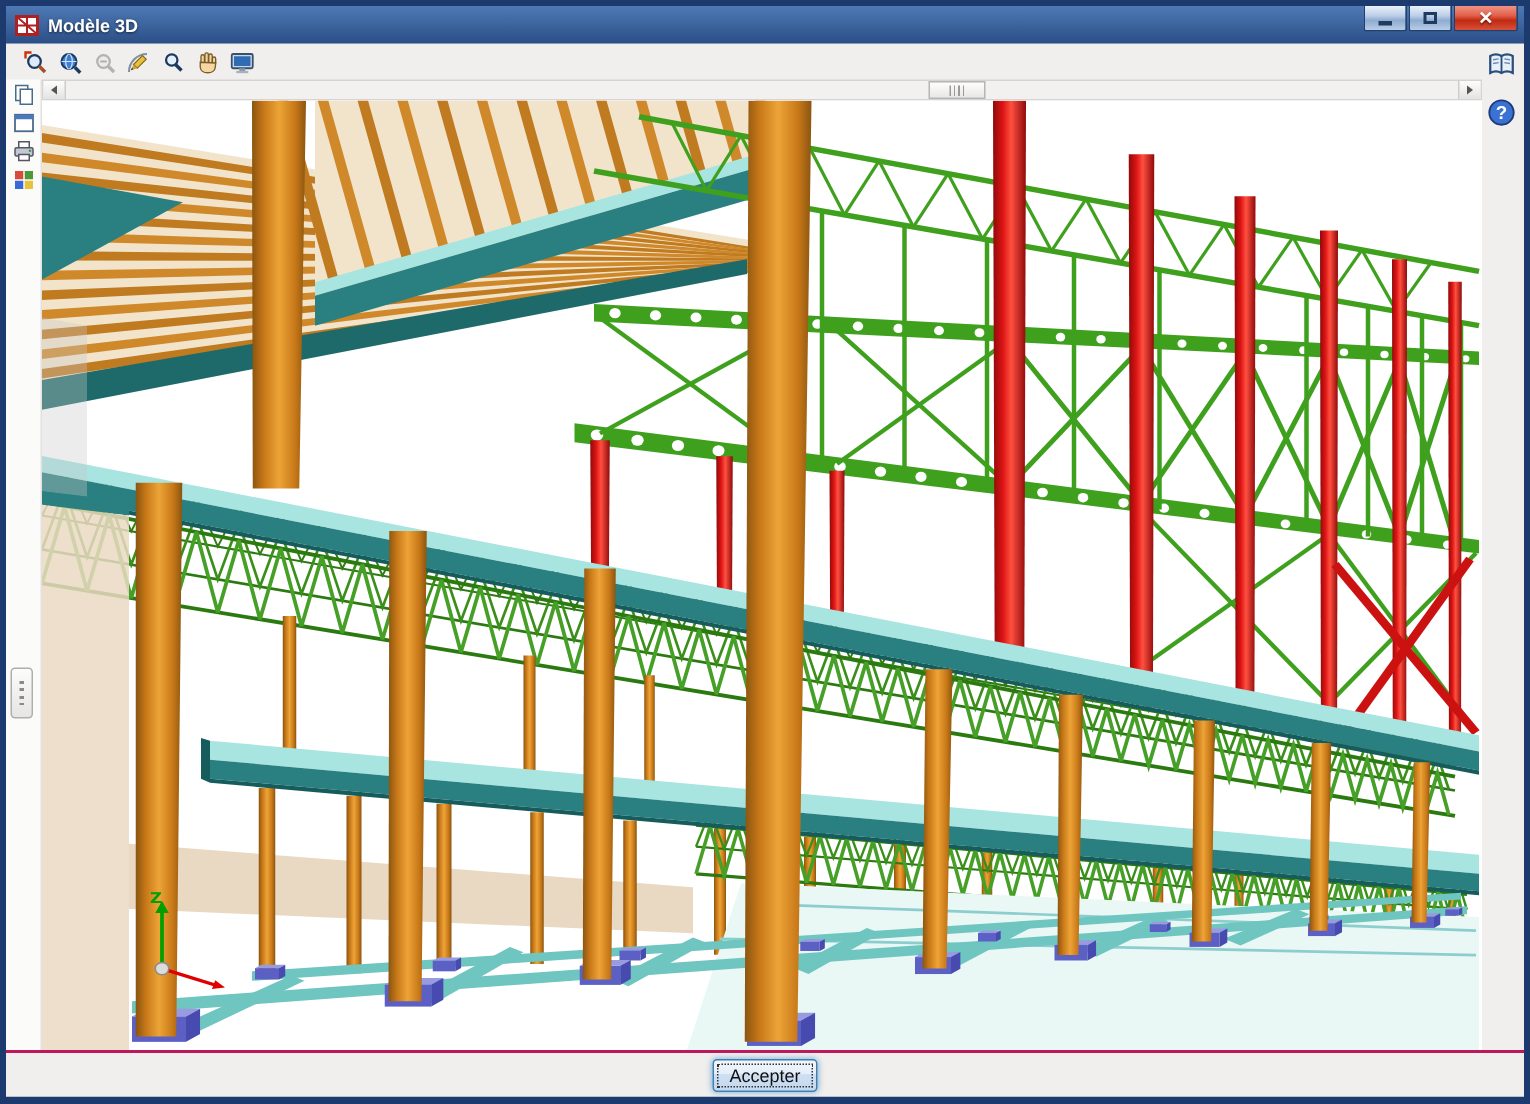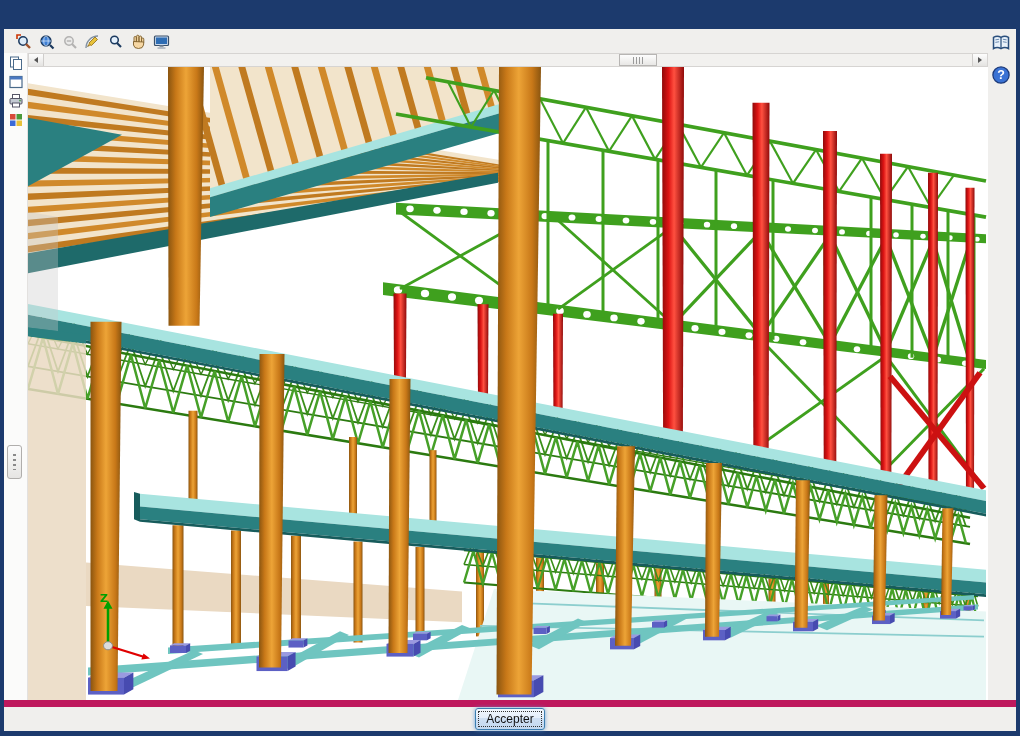--- a/index.html
+++ b/index.html
@@ -46,30 +46,50 @@
   .tri-right{width:0;height:0;border-top:3px solid transparent;border-bottom:3px solid transparent;border-left:4px solid #555;}
   .strack{flex:1;position:relative;}
   .sthumb{position:absolute;left:62%;top:0;width:38px;height:100%;background:linear-gradient(#fdfdfd,#e8e7e5);
     border:1px solid #b7b5b3;display:flex;align-items:center;justify-content:center;cursor:pointer;}
   .sthumb .grip{width:10px;height:7px;background:repeating-linear-gradient(90deg,#9a9a9a 0 1px,transparent 1px 3px);}
 
   .viewport{position:absolute;left:24px;right:28px;top:38px;bottom:31px;background:#fff;overflow:hidden;}
   .viewport svg{width:100%;height:100%;display:block;}
 
   .footer{position:absolute;left:0;right:0;bottom:0;height:31px;background:var(--c-footer_bg);
-    border-top:7px solid #be185d;display:flex;align-items:center;justify-content:center;}
+    border-top:2px solid #be185d;display:flex;align-items:center;justify-content:center;}
   .accept{min-width:70px;height:22px;font-family:inherit;font-size:12px;color:#111;
     border:1px solid var(--c-accept_border);border-radius:3px;
     background:linear-gradient(#f2f7fd,#e4eefa 45%,#cfe0f3 46%,#c3d8ef);
     box-shadow:0 0 4px rgba(90,150,210,.85);outline:1px dotted #333;outline-offset:-4px;cursor:pointer;}
 </style>
 </head>
 <body>
 
 <div class="window">
+  <div class="titlebar">
+    <span class="app-icon">
+      <svg viewBox="0 0 16 16">
+          <rect x="1" y="2" width="14" height="12" fill="#fff" stroke="#b02020" stroke-width="2"></rect>
+          <path d="M1 8 H15 M8 2 V14 M1 2 L15 14" stroke="#b02020" stroke-width="1.3" fill="none"></path>
+        </svg>
+    </span>
+    <span class="title">Modèle 3D</span>
+    <div class="winbtns">
+      <button class="winbtn">
+          <span class="glyph-min"></span>
+        </button>
+      <button class="winbtn">
+          <span class="glyph-max"></span>
+        </button>
+      <button class="winbtn close">
+          <span class="glyph-close">✕</span>
+        </button>
+    </div>
+  </div>
 
   <div class="content">
 
     <div class="toolbar">
       <button class="tbtn">
         <svg viewBox="0 0 17 17">
           <path d="M2 6 V2 H6" fill="none" stroke="#cc3300" stroke-width="1.6"></path>
           <circle cx="8" cy="8" r="4.2" fill="#ddebf8" stroke="#1c3a5f" stroke-width="1.5"></circle>
           <line x1="11" y1="11" x2="15" y2="15" stroke="#a0522d" stroke-width="2.4"></line>
         </svg>

